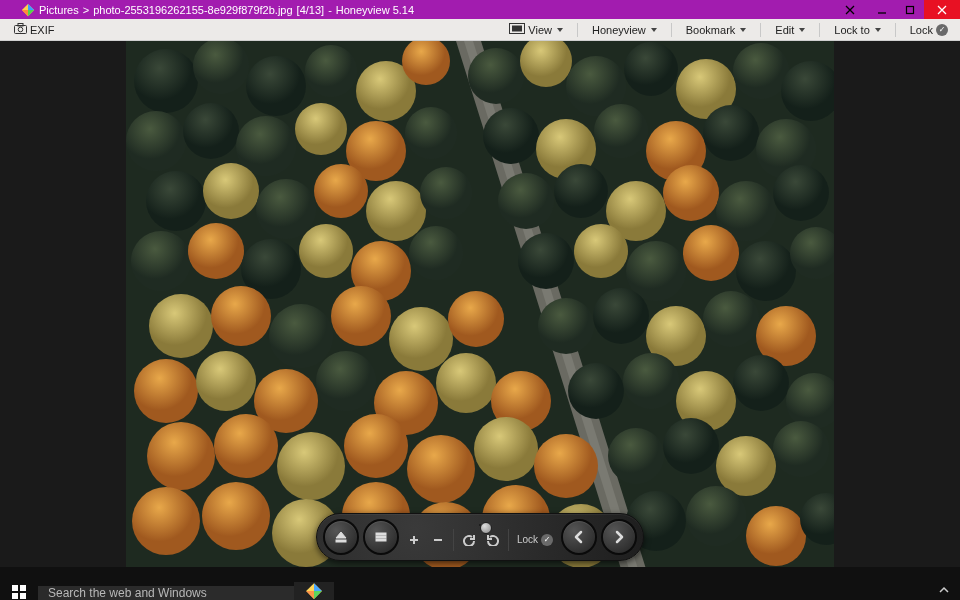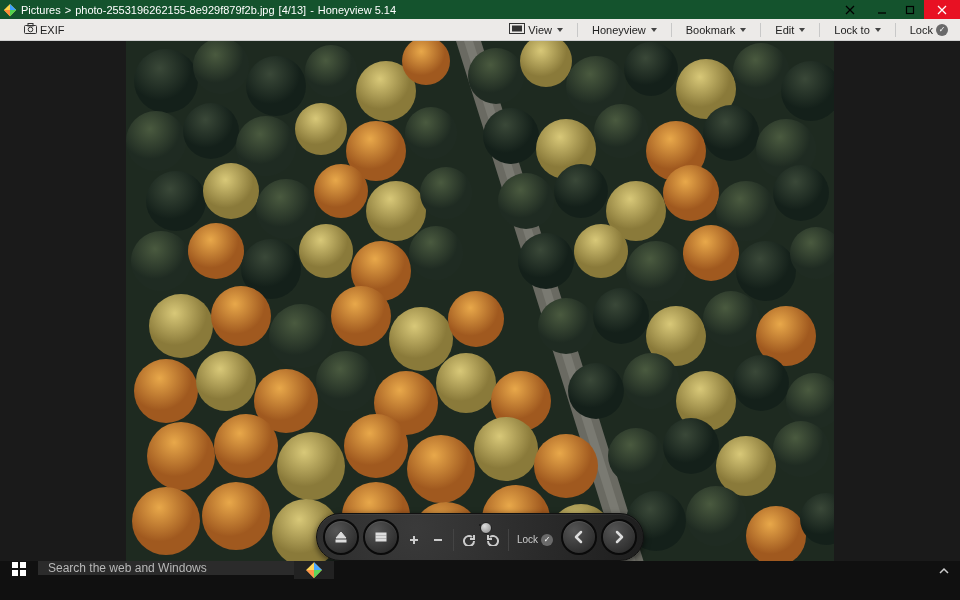--- a/index.html
+++ b/index.html
@@ -1,28 +1,28 @@
 <!DOCTYPE html>
 <html><head>
 <meta charset="utf-8">
 <style>
 * { margin: 0; padding: 0; box-sizing: border-box; font-family: "Segoe UI", Tahoma, sans-serif; }
 html, body { width: 960px; height: 600px; overflow: hidden; background: #000; }
 
-.titlebar { height: 19px; background: #14532d; color: #fff; display: flex; align-items: center; font-size: 11px; padding-left: 3px; position: relative; }
+.titlebar { height: 19px; background: #a21caf; color: #fff; display: flex; align-items: center; font-size: 11px; padding-left: 21px; position: relative; }
 .titlebar .logo { width: 14px; height: 14px; margin-right: 4px; }
 .titlebar .title-text { flex: 0 0 auto; }
 .titlebar .winctrls { position: absolute; right: 0; top: 0; height: 19px; display: flex; }
 .winbtn { width: 28px; height: 19px; display: flex; align-items: center; justify-content: center; color: #000; font-size: 11px; cursor: pointer; }
 .winbtn.close { background: #e81123; color: #fff; width: 36px; }
 .winbtn svg { width: 10px; height: 10px; }
 .winbtn.win-x { margin-right: 4px; }
 
 .toolbar { height: 22px; background: #eceae8; display: flex; align-items: center; border-bottom: 1px solid #cfcfcf; font-size: 11px; color: #222; }
-.toolbar .left { display: flex; align-items: flex-end; padding-left: 18px; gap: 4px; }
+.toolbar .left { display: flex; align-items: flex-end; padding-left: 8px; gap: 4px; }
 .toolbar .right { margin-left: auto; display: flex; align-items: center; padding-right: 6px; gap: 6px; }
 .tb-item { display: flex; align-items: center; gap: 3px; padding: 2px 6px; cursor: pointer; }
 .caret { width: 0; height: 0; border-left: 3px solid transparent; border-right: 3px solid transparent; border-top: 4px solid #444; margin-left: 2px; }
 .sep { width: 1px; height: 14px; background: #c8c8c8; margin: 0 2px; }
 .lock-check { width: 12px; height: 12px; border-radius: 50%; background: #6a6a6a; display: inline-flex; align-items: center; justify-content: center; color: #fff; font-size: 8px; }
 
 .viewport { position: absolute; top: 41px; left: 0; right: 0; bottom: 33px; background: #1a1a1a; overflow: hidden; }
 .image-area { position: absolute; left: 126px; top: 0; width: 708px; height: 528px; overflow: hidden; background: #2b3a2f; }
 .image-area svg { width: 100%; height: 100%; display: block; }
 
@@ -32,21 +32,21 @@
 .circle-btn svg { width: 16px; height: 16px; fill: #ddd; stroke: #ddd; }
 .mini-btn { width: 18px; height: 18px; display: flex; align-items: center; justify-content: center; color: #ccc; font-size: 14px; cursor: pointer; }
 .mini-btn svg { width: 12px; height: 12px; fill: none; stroke: #ccc; stroke-width: 2; }
 .slider { flex: 1; height: 8px; background: linear-gradient(#2a2a2a,#3a3a3a); border: 1px solid #111; border-radius: 4px; position: relative; margin: 0 2px; }
 .slider .thumb { position: absolute; top: -3px; width: 12px; height: 12px; background: radial-gradient(circle at 35% 30%, #ddd, #888); border: 1px solid #222; border-radius: 50%; left: 84%; cursor: pointer; }
 .float-sep { width: 1px; height: 22px; background: #444; }
 .float-lock { color: #ccc; font-size: 10px; display: flex; align-items: center; gap: 3px; padding: 0 2px; cursor: pointer; }
 .midgroup { display: flex; flex-direction: column; flex: 1; gap: 3px; align-items: center; }
 .midrow { display: flex; align-items: center; gap: 6px; }
 
-.taskbar { position: absolute; bottom: 0; left: 0; right: 0; height: 39px; background: #101010; display: flex; align-items: flex-start; color: #ccc; }
+.taskbar { position: absolute; bottom: 0; left: 0; right: 0; height: 33px; background: #101010; display: flex; align-items: flex-end; color: #ccc; }
 .startbtn { width: 38px; display: flex; align-items: center; justify-content: center; cursor: pointer; }
 .startbtn svg { width: 16px; height: 16px; fill: #fff; }
 .searchbox { width: 256px; background: #2b2b2b; display: flex; align-items: center; padding-left: 10px; font-size: 12px; color: #b8b8b8; cursor: text; }
 .task-icon { width: 40px; display: flex; align-items: center; justify-content: center; cursor: pointer; position: relative; }
 .task-icon.active::after { content: ""; position: absolute; top: 0; left: 0; right: 0; bottom: 0; background: rgba(255,255,255,.08); }
 .tray { margin-left: auto; display: flex; align-items: center; padding-right: 6px; }
 .tray .chevup { width: 20px; height: 20px; display: flex; align-items: center; justify-content: center; cursor: pointer; }
 </style>
 </head>
 <body>

